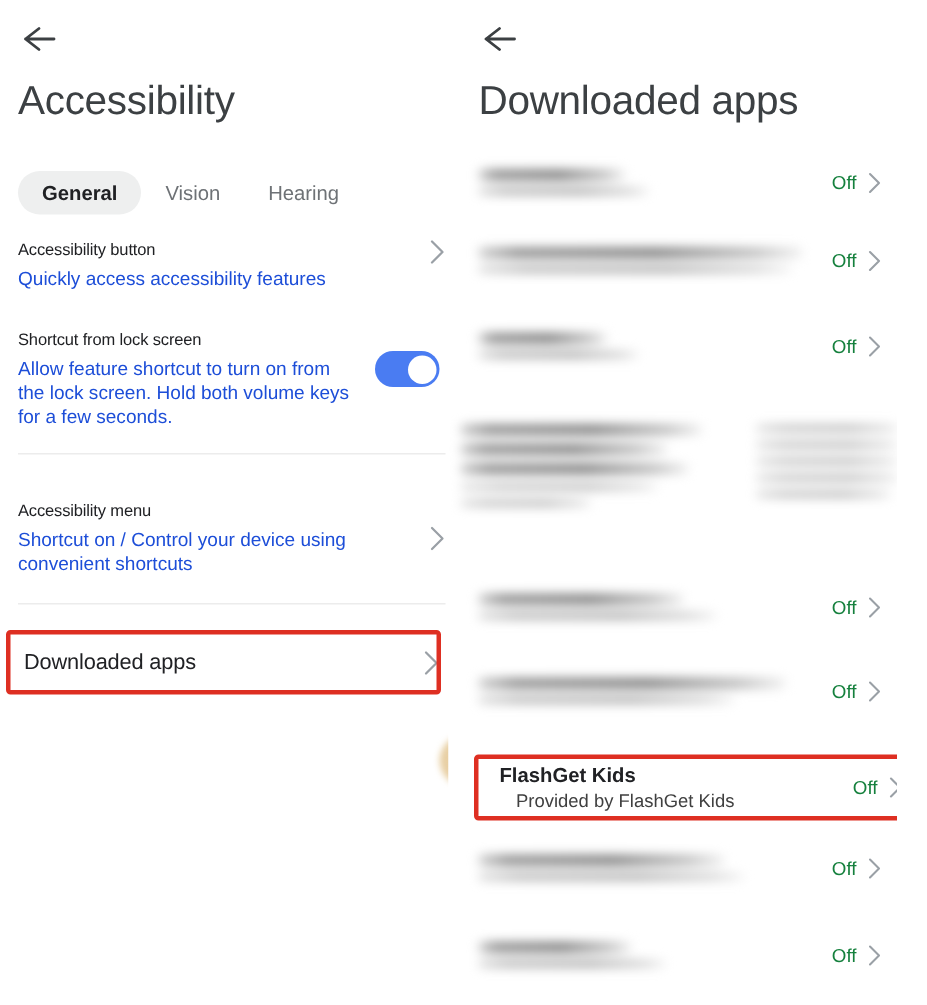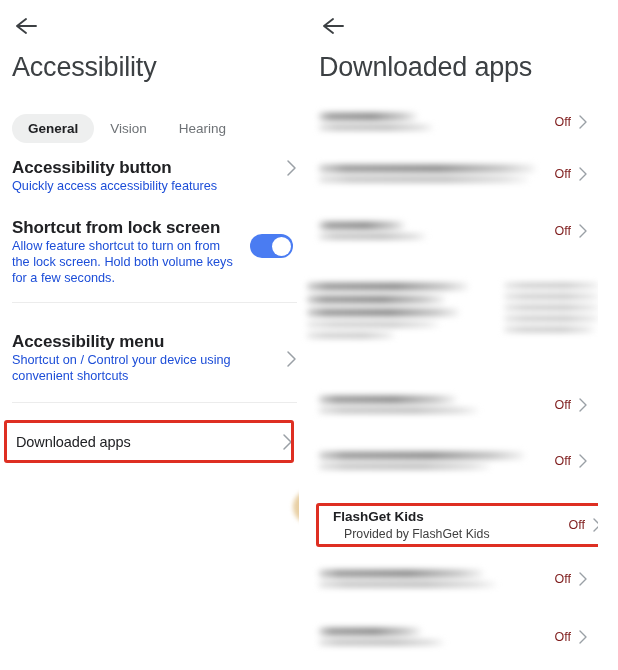--- a/index.html
+++ b/index.html
@@ -81,22 +81,22 @@
     left: 0;
     width: 309px;
     box-sizing: border-box;
     padding: 0 12px;
     display: flex;
     align-items: flex-start;
     cursor: pointer;
   }
   .row-text { flex: 1; min-width: 0; }
   .row-title {
-    font-size: 17px;
-    font-weight: 700;
+    font-size: 11px;
+    font-weight: 400;
     color: #202124;
     line-height: 19px;
     letter-spacing: -0.1px;
   }
   .row-sub {
     font-size: 12.7px;
     color: #1d4ed8;
     line-height: 16px;
     margin-top: 1px;
   }
@@ -183,21 +183,21 @@
     height: 5px;
     background: linear-gradient(90deg, #dcdcdc 0%, #b4b4b4 15%, #aaaaaa 60%, #d2d2d2 88%, #f6f6f6 100%);
   }
   .bline.faint {
     height: 5px;
     background: linear-gradient(90deg, #e2e2e2 0%, #c4c4c4 20%, #bcbcbc 65%, #dedede 90%, #f8f8f8 100%);
   }
   .off-label {
     flex: 0 0 auto;
     font-size: 12.5px;
-    color: #7f1d1d;
+    color: #15803d;
     margin-left: 8px;
   }
   .off-chev {
     flex: 0 0 auto;
     margin-left: 7px;
     color: #9aa0a6;
   }
   .off-chev svg { display: block; }
 
   

